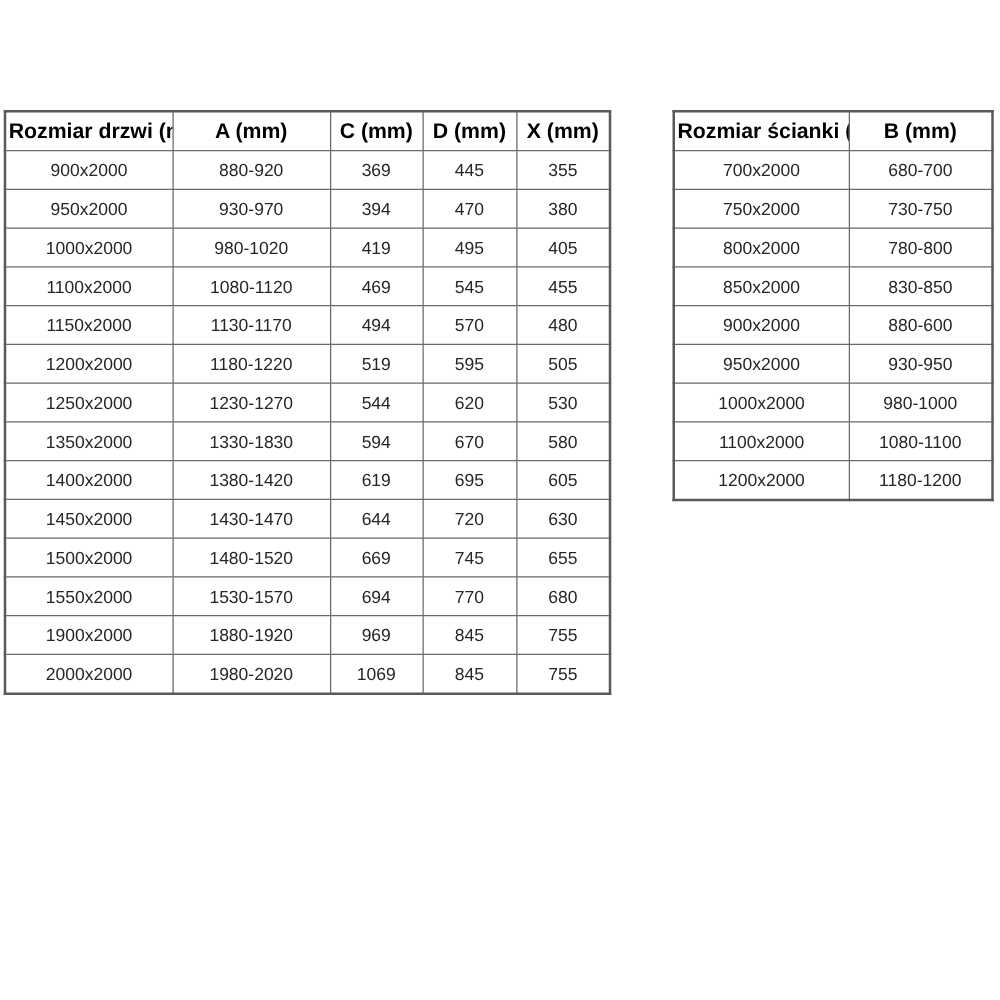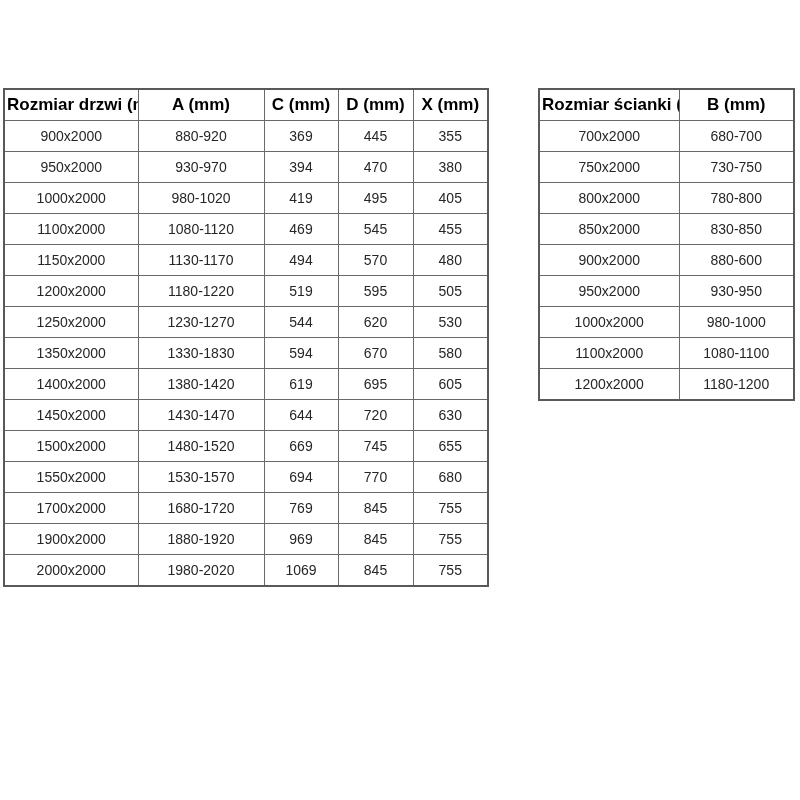--- a/index.html
+++ b/index.html
@@ -156,27 +156,20 @@
           <td>655</td>
         </tr>
         <tr>
           <td>1550x2000</td>
           <td>1530-1570</td>
           <td>694</td>
           <td>770</td>
           <td>680</td>
         </tr>
         <tr>
-          <td>1700x2000</td>
-          <td>1680-1720</td>
-          <td>769</td>
-          <td>845</td>
-          <td>755</td>
-        </tr>
-        <tr>
           <td>1900x2000</td>
           <td>1880-1920</td>
           <td>969</td>
           <td>845</td>
           <td>755</td>
         </tr>
         <tr>
           <td>2000x2000</td>
           <td>1980-2020</td>
           <td>1069</td>

